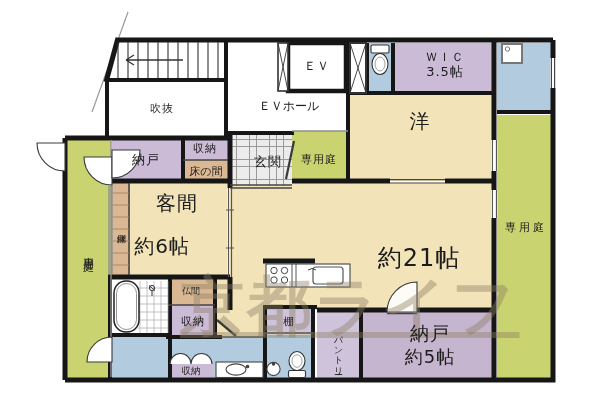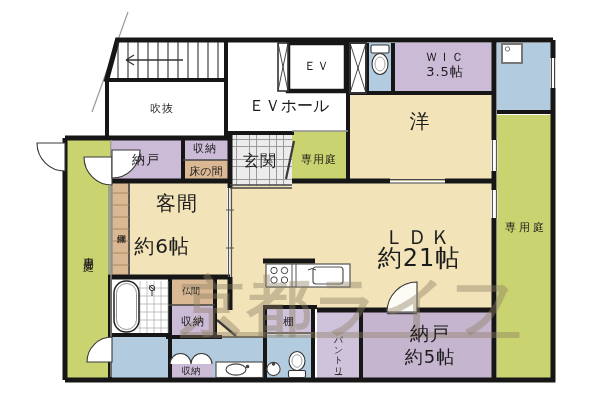--- a/index.html
+++ b/index.html
@@ -156,36 +156,35 @@
     </g>
     <g fill="#fff" stroke="#777" stroke-width="2">
       <rect x="502" y="44" width="20" height="19"></rect>
       <circle cx="507.5" cy="49" r="2.2" stroke-width="1"></circle>
     </g>
   </svg>
 
   <div class="wm">京都ライフ</div>
 
   <div class="lbl" style="left:162px;top:108px;font-size:11px">吹抜</div>
-  <div class="lbl" style="left:289px;top:106px;font-size:16px;letter-spacing:0">ＥＶホール</div>
+  <div class="lbl" style="left:289px;top:106px;font-size:12px;letter-spacing:0">ＥＶホール</div>
   <div class="lbl" style="left:317px;top:66px;font-size:12px">ＥＶ</div>
   <div class="lbl" style="left:445px;top:57px;font-size:12px">ＷＩＣ</div>
   <div class="lbl" style="left:445px;top:71px;font-size:13px">3.5帖</div>
   <div class="lbl" style="left:420px;top:121px;font-size:20px">洋</div>
   <div class="lbl" style="left:319px;top:159px;font-size:11px">専用庭</div>
   <div class="lbl" style="left:526px;top:227px;font-size:11px;letter-spacing:3px">専用庭</div>
   <div class="lbl v" style="left:88px;top:251px;font-size:11px">専用庭</div>
   <div class="lbl" style="left:146px;top:159px;font-size:13px">納戸</div>
   <div class="lbl" style="left:205px;top:148px;font-size:11px">収納</div>
-  <div class="lbl" style="left:260px;top:161px;font-size:16px">玄関</div>
+  <div class="lbl" style="left:268px;top:161px;font-size:13px">玄関</div>
   <div class="lbl" style="left:206px;top:171px;font-size:11px;letter-spacing:0">床の間</div>
   <div class="lbl v" style="left:121px;top:227px;font-size:9px;letter-spacing:0">縁側</div>
   <div class="lbl" style="left:177px;top:203px;font-size:20px">客間</div>
   <div class="lbl" style="left:162px;top:246px;font-size:20px">約6帖</div>
-  <div class="lbl" style="left:419px;top:237px;font-size:20px;letter-spacing:3px">ＬＤＫ</div>
   <div class="lbl" style="left:419px;top:258px;font-size:24px">約21帖</div>
   <div class="lbl" style="left:191px;top:291px;font-size:9px;letter-spacing:0">仏間</div>
   <div class="lbl" style="left:193px;top:321px;font-size:11px">収納</div>
   <div class="lbl" style="left:289px;top:321px;font-size:10.5px">棚</div>
   <div class="lbl v" style="left:338px;top:350px;font-size:9px;letter-spacing:0">パントリー</div>
   <div class="lbl" style="left:430px;top:333px;font-size:19px">納戸</div>
   <div class="lbl" style="left:430px;top:357px;font-size:18px">約5帖</div>
   <div class="lbl" style="left:191px;top:371px;font-size:9.5px;letter-spacing:0">収納</div>
 </div>
 

